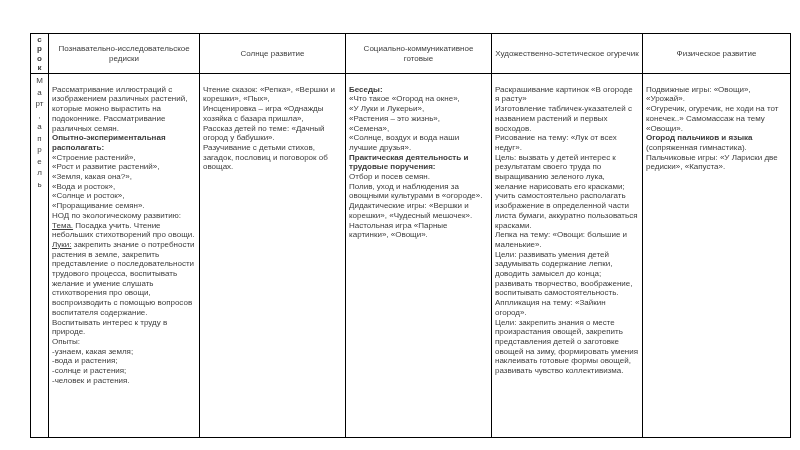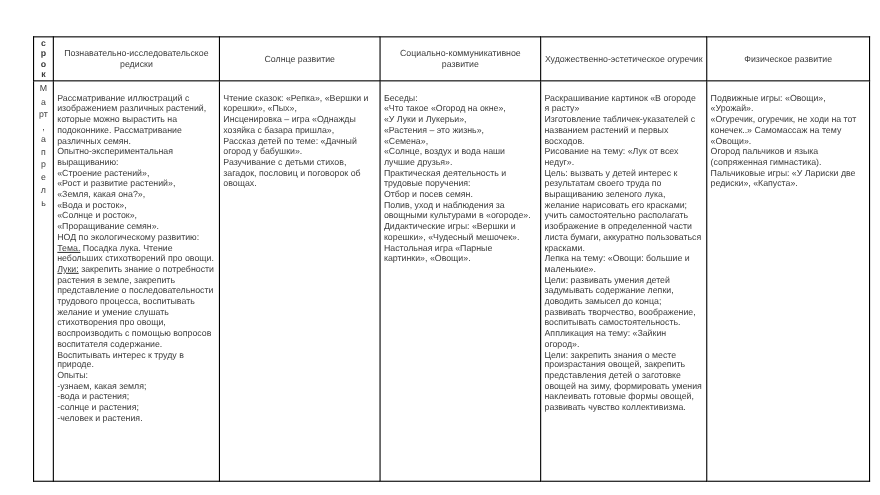--- a/index.html
+++ b/index.html
@@ -53,21 +53,21 @@
   .cellbox {
     height: 360px;
     overflow: hidden;
     white-space: pre-line;
   }
   .term-cell {
     text-align: center;
     line-height: 11.5px;
     white-space: pre-line;
   }
-  .b { font-weight: normal; }
+  .b { font-weight: bold; }
   .u { text-decoration: underline; text-align: right; }
 </style>
 </head>
 <body>
 
 <div class="page">
   <table class="plan">
     <colgroup>
       <col style="width:18px">
       <col style="width:151px">
@@ -84,21 +84,21 @@
 о
 к</div>
       </th>
       <th>
         <div class="hbox">Познавательно-исследовательское редиски</div>
       </th>
       <th>
         <div class="hbox">Солнце развитие</div>
       </th>
       <th>
-        <div class="hbox">Социально-коммуникативное развитие</div>
+        <div class="hbox">Социально-коммуникативное готовые</div>
       </th>
       <th>
         <div class="hbox">Художественно-эстетическое огуречик</div>
       </th>
       <th>
         <div class="hbox">Физическое развитие</div>
       </th>
     </tr>
     <tr style="height:364px">
       <td>
@@ -109,29 +109,29 @@
 а
 п
 р
 е
 л
 ь</div>
       </td>
       <td>
         <div class="cellbox">
           <span>Рассматривание иллюстраций с изображением различных растений, которые можно вырастить на подоконнике. Рассматривание различных семян.
-</span><span class="b">Опытно-экспериментальная выращиванию:</span><span>
+</span><span class="b">Опытно-экспериментальная располагать:</span><span>
 «Строение растений»,
 «Рост и развитие растений»,
 «Земля, какая она?»,
 «Вода и росток»,
 «Солнце и росток»,
 «Проращивание семян».
 НОД по экологическому развитию:
-</span><span class="u">Тема.</span><span> Посадка лука. Чтение небольших стихотворений про овощи.
+</span><span class="u">Тема.</span><span> Посадка учить. Чтение небольших стихотворений про овощи.
 </span><span class="u">Луки:</span><span> закрепить знание о потребности растения в земле, закрепить представление о последовательности трудового процесса, воспитывать желание и умение слушать стихотворения про овощи, воспроизводить с помощью вопросов воспитателя содержание. Воспитывать интерес к труду в природе.
 Опыты:
 -узнаем, какая земля;
 -вода и растения;
 -солнце и растения;
 -человек и растения.</span>
         </div>
       </td>
       <td>
         <div class="cellbox">

